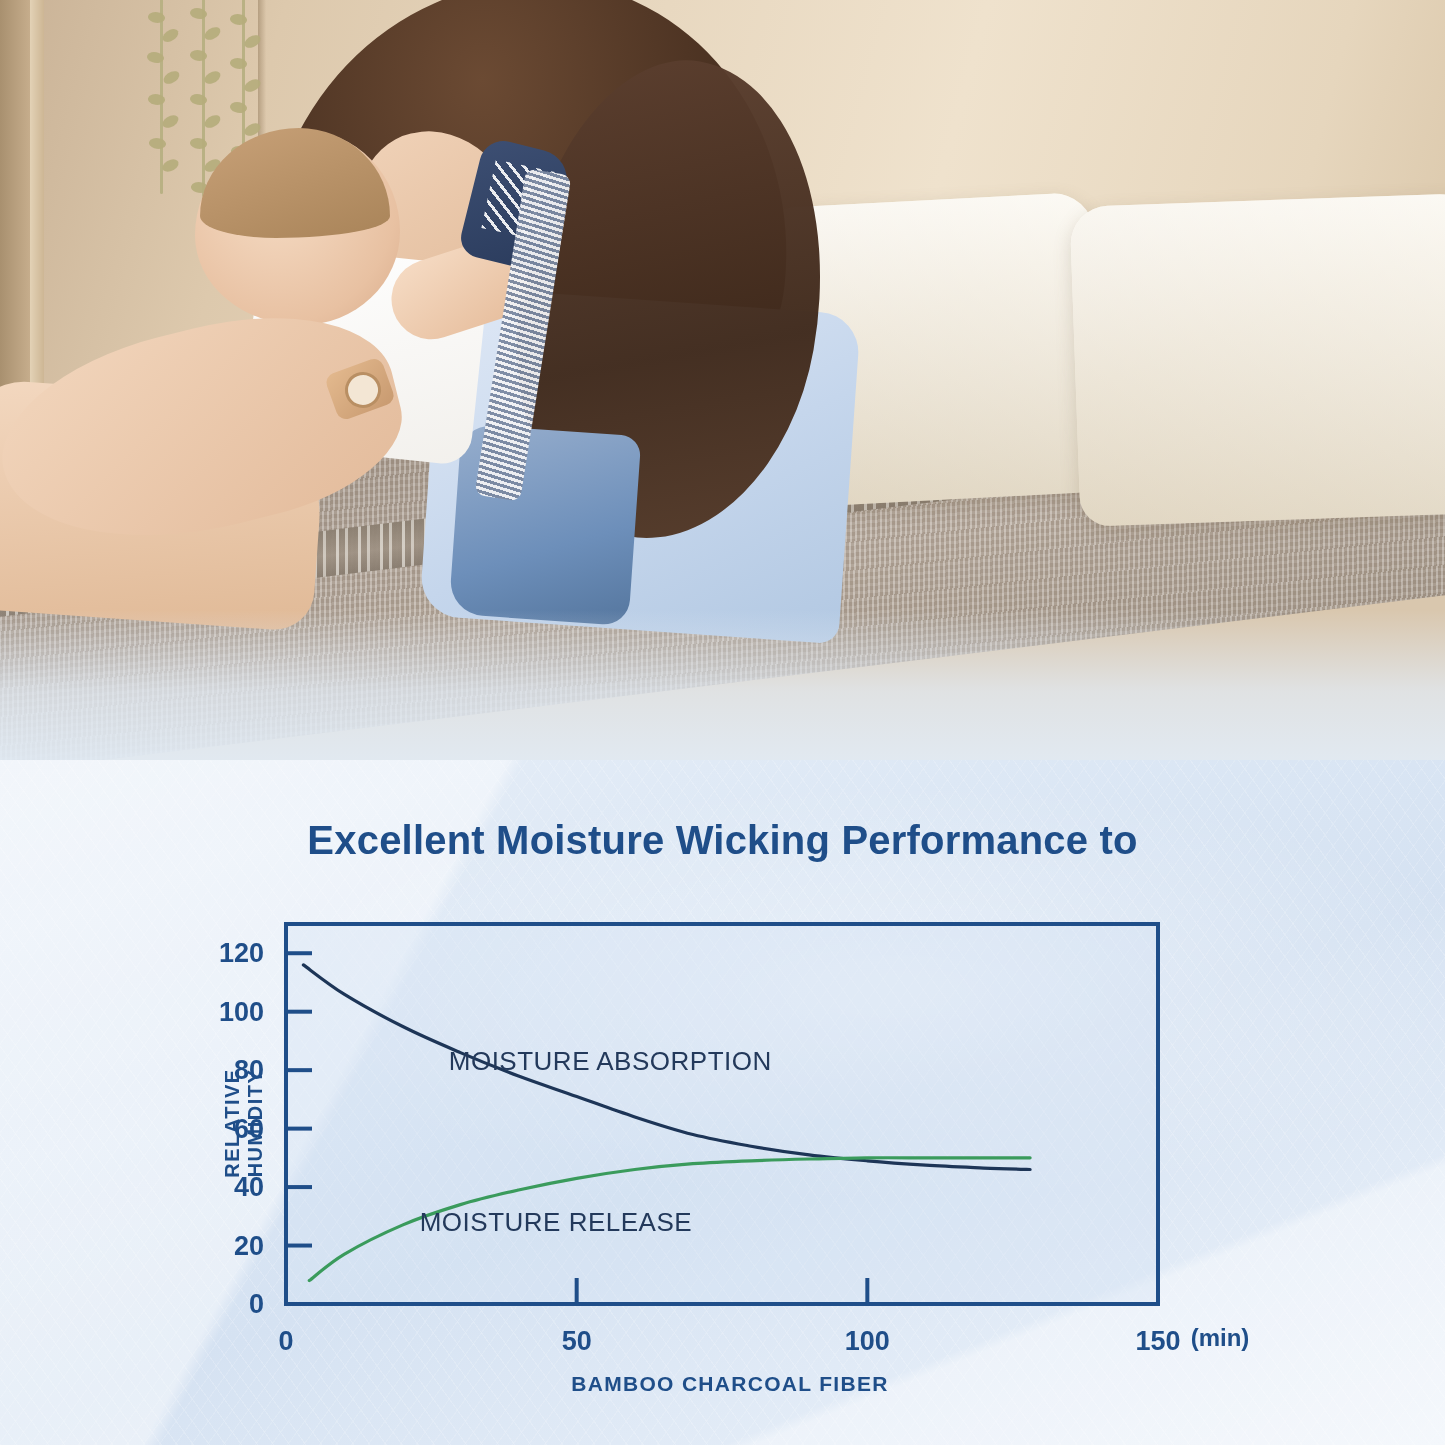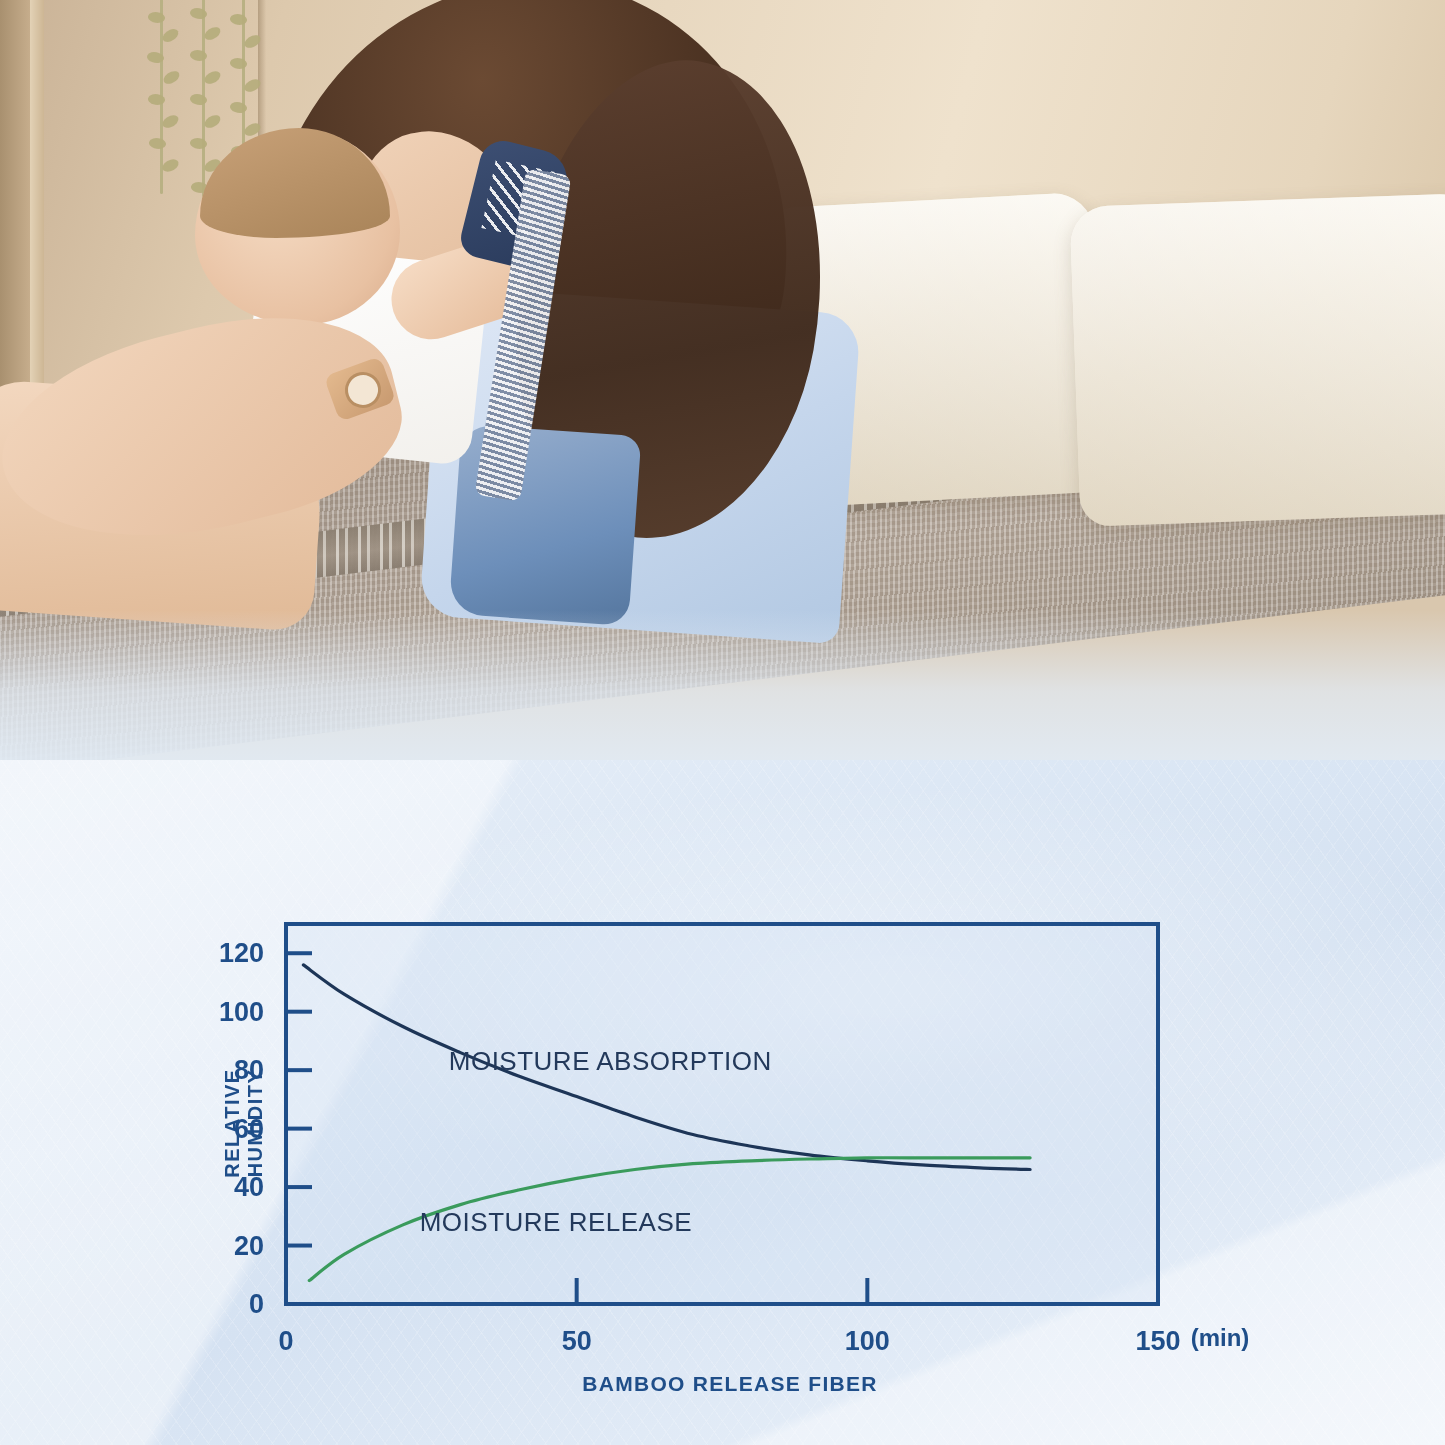--- a/index.html
+++ b/index.html
@@ -213,25 +213,26 @@
     <div class="watch-face"></div>
 
     <div class="photo-fade"></div>
   </div>
 
   <div class="panel">
     <div class="panel-sheen"></div>
     <div class="panel-quilt"></div>
 
     <div class="title">
+      <span class="l">Excellent Moisture Wicking Performance to</span>
     </div>
 
     <div class="chartbox">
       <div class="ylabel">RELATIVE HUMIDITY</div>
-      <div class="xcaption">BAMBOO RELEASE FIBER</div>
+      <div class="xcaption">BAMBOO CHARCOAL FIBER</div>
       <svg class="chart-svg" id="chart-svg" width="1180" height="440" viewBox="0 0 1180 440">
           <rect x="146" y="4" width="872" height="380" fill="#d3e1f3" opacity="0.35"></rect>
           <rect x="146" y="4" width="872" height="380" fill="none" stroke="#1f4e89" stroke-width="4"></rect>
           <text x="124" y="393" text-anchor="end" fill="#1f4e89" font-family="&quot;Liberation Sans&quot;,sans-serif" font-size="27" font-weight="bold">0</text>
           <line x1="146" y1="325.53846153846155" x2="172" y2="325.53846153846155" stroke="#1f4e89" stroke-width="4"></line>
           <text x="124" y="334.53846153846155" text-anchor="end" fill="#1f4e89" font-family="&quot;Liberation Sans&quot;,sans-serif" font-size="27" font-weight="bold">20</text>
           <line x1="146" y1="267.0769230769231" x2="172" y2="267.0769230769231" stroke="#1f4e89" stroke-width="4"></line>
           <text x="124" y="276.0769230769231" text-anchor="end" fill="#1f4e89" font-family="&quot;Liberation Sans&quot;,sans-serif" font-size="27" font-weight="bold">40</text>
           <line x1="146" y1="208.6153846153846" x2="172" y2="208.6153846153846" stroke="#1f4e89" stroke-width="4"></line>
           <text x="124" y="217.6153846153846" text-anchor="end" fill="#1f4e89" font-family="&quot;Liberation Sans&quot;,sans-serif" font-size="27" font-weight="bold">60</text>

